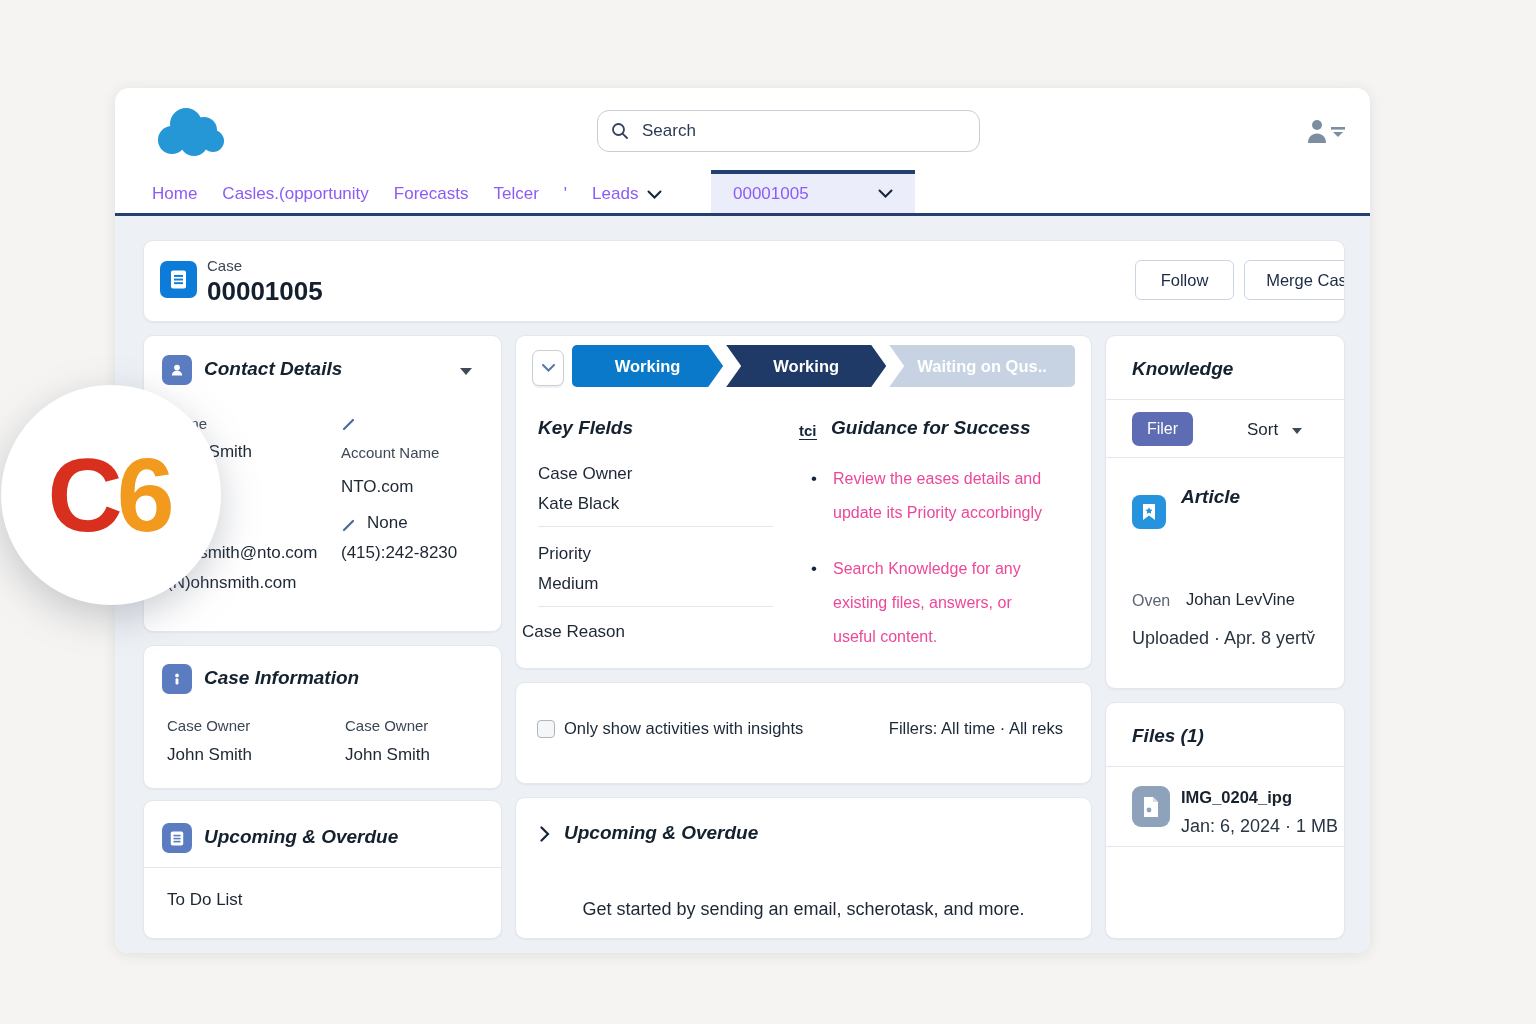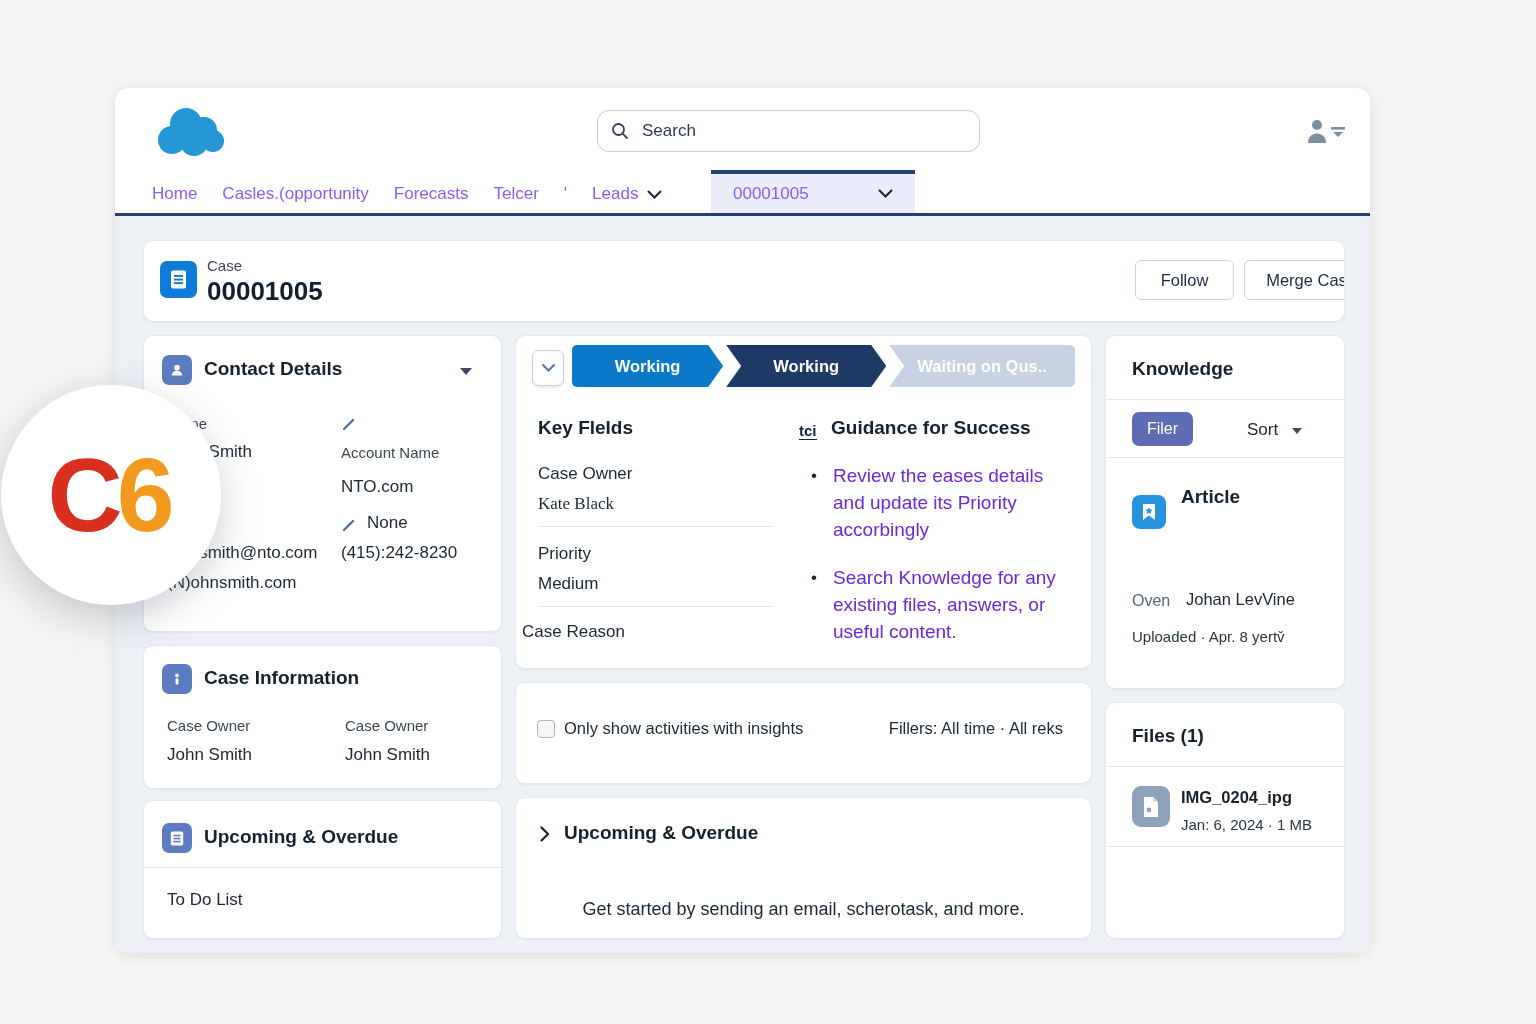--- a/index.html
+++ b/index.html
@@ -5,21 +5,21 @@
   html,body{margin:0;padding:0;}
   body{font-family:"Liberation Sans","DejaVu Sans",sans-serif;background:#f5f4f2;}
   .page{position:relative;width:1536px;height:1024px;overflow:hidden;background:#f5f4f2;}
   .abs{position:absolute;}
   .window{position:absolute;left:115px;top:88px;width:1255px;height:865px;background:#ffffff;
     border-radius:14px;box-shadow:0 2px 14px rgba(40,50,70,.10);}
   .content-bg{position:absolute;left:0;top:128px;width:1255px;height:737px;background:#edf0f5;
     border-radius:0 0 14px 14px;}
   .card{position:absolute;background:#fff;border:1px solid #e4e7ec;border-radius:10px;
     box-shadow:0 1px 2px rgba(20,30,50,.05);}
-  .ptitle{font-size:19px;font-weight:bold;color:#14212f;white-space:nowrap;}
+  .ptitle{font-size:19px;font-weight:bold;color:#14212f;white-space:nowrap;font-style:italic;}
   .flabel{font-size:15px;color:#3c4654;white-space:nowrap;}
   .fvalue{font-size:17px;color:#1d2734;white-space:nowrap;}
   .divider{position:absolute;height:1px;background:#e3e7ec;}
   .navline{font-size:17px;color:#8b5cf6;white-space:nowrap;}
   .search-box{position:absolute;left:482px;top:22px;width:383px;height:42px;border:1px solid #c5cdd6;
     border-radius:12px;background:#fff;display:flex;align-items:center;padding:0 12px;box-sizing:border-box;}
   .search-box input{border:none;outline:none;font-size:17px;color:#22304a;margin-left:10px;width:300px;
     font-family:"Liberation Sans","DejaVu Sans",sans-serif;background:transparent;}
   .search-box input::placeholder{color:#22304a;opacity:.95;}
   .tab-active{position:absolute;left:596px;top:82px;width:204px;height:43px;background:#ebeefa;
@@ -34,33 +34,33 @@
     font-size:16.5px;font-weight:bold;white-space:nowrap;}
   .stage1{width:153px;background:#0b79c9;border-radius:5px 0 0 5px;
     clip-path:polygon(0 0,calc(100% - 15px) 0,100% 50%,calc(100% - 15px) 100%,0 100%);}
   .stage2{width:162px;margin-left:3px;background:#1f3a66;
     clip-path:polygon(0 0,calc(100% - 15px) 0,100% 50%,calc(100% - 15px) 100%,0 100%,15px 50%);}
   .stage3{width:188px;margin-left:3px;background:#c7d2e2;border-radius:0 5px 5px 0;
     clip-path:polygon(0 0,100% 0,100% 100%,0 100%,15px 50%);}
   .chip-btn{position:absolute;left:16px;top:14px;width:30px;height:34px;background:#fff;
     border:1px solid #c8cdd4;border-radius:7px;display:flex;align-items:center;justify-content:center;
     box-shadow:0 2px 0 rgba(60,70,90,.08);}
-  .bullet{position:absolute;font-size:19px;color:#6d28d9;line-height:27px;width:225px;}
+  .bullet{position:absolute;font-size:16px;color:#ec4899;line-height:34px;width:225px;}
   .bullet::before{content:"•";position:absolute;left:-22px;top:0;font-size:17px;color:#16243a;}
   .checkbox{position:absolute;width:18px;height:18px;border:1.5px solid #aeb6bf;border-radius:4px;
     background:#f4f6f8;box-sizing:border-box;}
   .caret-down{width:0;height:0;border-left:6px solid transparent;border-right:6px solid transparent;
     border-top:7px solid #3e4a5a;}
   .filer-btn{position:absolute;left:26px;top:76px;width:61px;height:34px;background:#5d6cb3;color:#fff;
     border-radius:7px;font-size:16px;display:flex;align-items:center;justify-content:center;border:none;}
   .c6{position:absolute;left:1px;top:385px;width:220px;height:220px;border-radius:50%;background:#fff;
     box-shadow:0 12px 38px rgba(110,115,130,.35);display:flex;align-items:center;justify-content:center;}
   .c6 .c{font-size:104px;font-weight:bold;color:#d92f1e;letter-spacing:-6px;}
   .c6 .six{font-size:104px;font-weight:bold;color:#f29a1d;}
-  .meta{font-size:15px;color:#2a3542;white-space:nowrap;}
+  .meta{font-size:18px;color:#2a3542;white-space:nowrap;}
 </style>
 </head>
 <body>
 
 <div class="page">
   <div class="window">
 
     <svg class="abs" style="left:37px;top:16px;" width="80" height="56" viewBox="0 0 80 56">
       <g fill="#2596d6">
         <circle cx="20" cy="36" r="14"></circle>
@@ -194,29 +194,29 @@
         <div class="stage stage2">Working</div>
         <div class="stage stage3">Waiting on Qus..</div>
       </div>
 
       <div class="abs ptitle" style="left:22px;top:81px;">Key Flelds</div>
       <div class="abs" style="left:283px;top:86px;font-size:15px;font-weight:bold;color:#16243a;
            border-bottom:1.5px solid #16243a;">tci</div>
       <div class="abs ptitle" style="left:315px;top:81px;">Guidance for Success</div>
 
       <div class="abs fvalue" style="left:22px;top:128px;">Case Owner</div>
-      <div class="abs fvalue" style="left:22px;top:158px;font-family:Liberation Serif, serif;">Kate Black</div>
+      <div class="abs fvalue" style="left:22px;top:158px;">Kate Black</div>
       <div class="divider" style="left:22px;top:190px;width:235px;"></div>
       <div class="abs fvalue" style="left:22px;top:208px;">Priority</div>
       <div class="abs fvalue" style="left:22px;top:238px;">Medium</div>
       <div class="divider" style="left:22px;top:270px;width:235px;"></div>
       <div class="abs fvalue" style="left:6px;top:286px;">Case Reason</div>
 
       <div class="bullet" style="left:317px;top:126px;">Review the eases details and update its Priority accorbingly</div>
-      <div class="bullet" style="left:317px;top:228px;">Search Knowledge for any existing files, answers, or useful content.</div>
+      <div class="bullet" style="left:317px;top:216px;">Search Knowledge for any existing files, answers, or useful content.</div>
     </div>
 
     <div class="card" style="left:400px;top:594px;width:575px;height:100px;">
       <div class="checkbox" style="left:21px;top:37px;"></div>
       <div class="abs" style="left:48px;top:36px;font-size:16.5px;color:#1c2836;white-space:nowrap;">Only show activities with insights</div>
       <div class="abs" style="right:28px;top:36px;font-size:16.5px;color:#1c2836;white-space:nowrap;">Fillers: All time · All reks</div>
     </div>
 
     <div class="card" style="left:400px;top:709px;width:575px;height:140px;">
       <svg class="abs" style="left:24px;top:28px;" width="10" height="16" viewBox="0 0 10 16">

